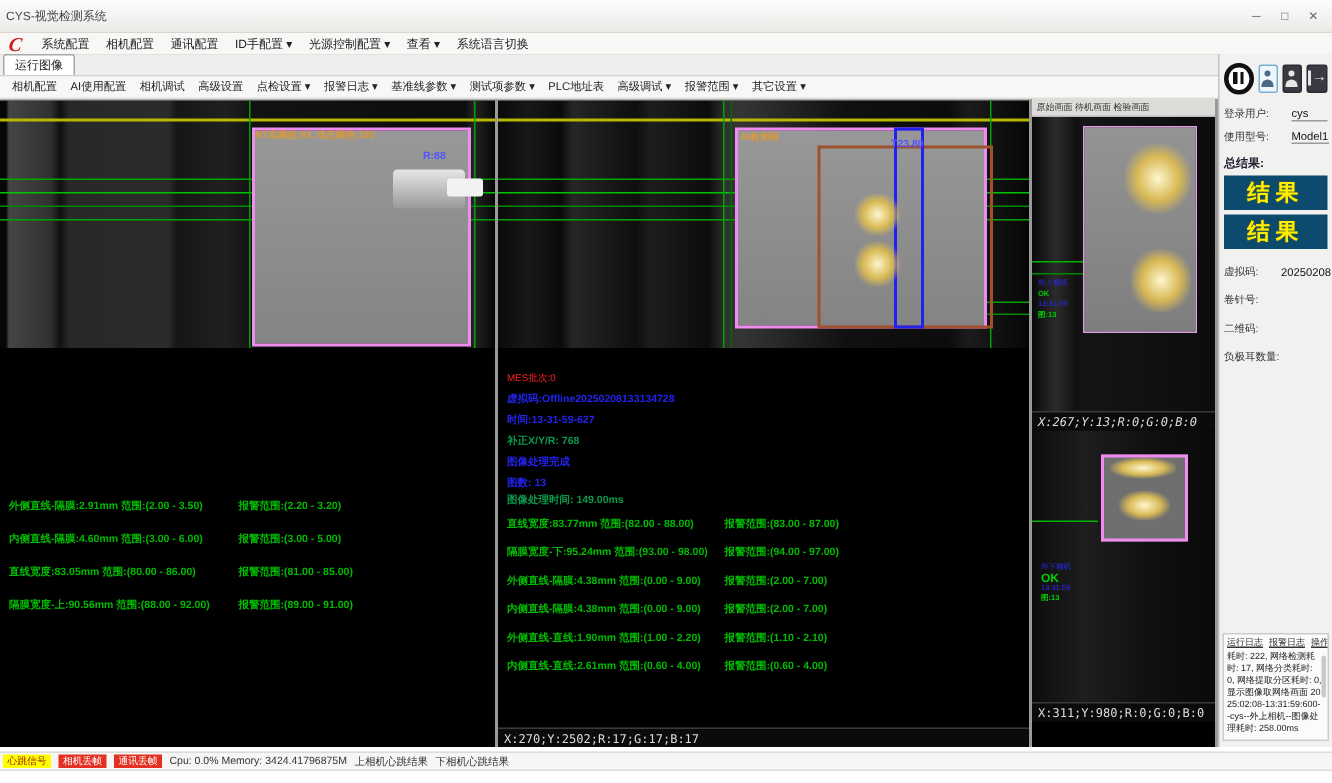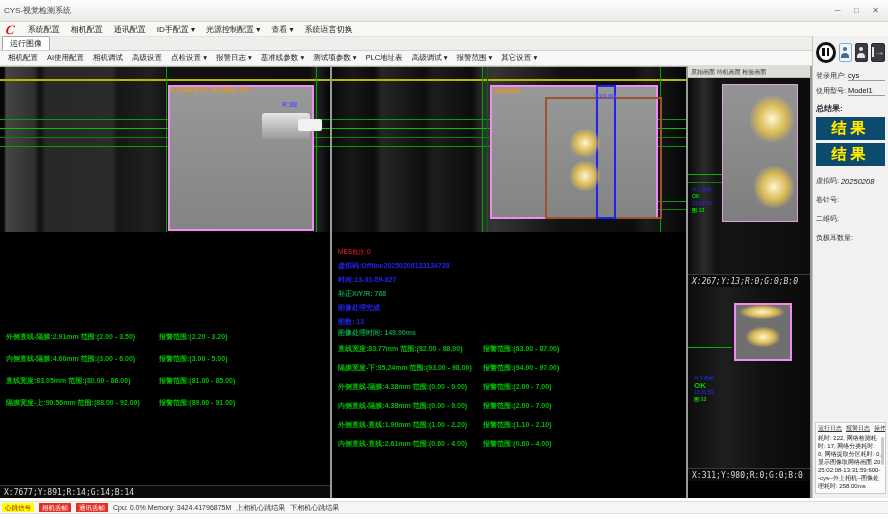--- a/index.html
+++ b/index.html
@@ -67,21 +67,21 @@
   .pausebtn i{width:2.5px;height:8px;background:#101010;}
   .sqbtn{width:14px;height:19px;border-radius:2px;display:flex;align-items:center;justify-content:center;box-sizing:border-box;}
   .sq-light{background:#eef6fb;border:1px solid #7ab0d4;color:#4a6a85;}
   .sq-dark{background:#3a3a42;border:1px solid #2a2a30;color:#e8e8e8;}
   .person{width:9px;height:11px;position:relative;display:inline-block;}
   .person::before{content:"";position:absolute;top:0;left:2.5px;width:4px;height:4px;border-radius:50%;background:currentColor;}
   .person::after{content:"";position:absolute;bottom:0;left:0.5px;width:8px;height:5px;border-radius:4px 4px 0 0;background:currentColor;}
   .exitglyph{font-size:10px;line-height:10px;border-left:2px solid currentColor;padding-left:1px;}
   .srow{display:flex;align-items:flex-end;margin-top:5px;}
   .slabel{font-size:7px;color:#333;white-space:nowrap;}
-  .svalue{font-size:7.5px;color:#111;border-bottom:1px solid #9a9a9a;flex:1;margin-left:2px;min-height:9px;white-space:nowrap;}
+  .svalue{font-size:7.5px;color:#111;border-bottom:1px solid #9a9a9a;flex:1;margin-left:15px;min-height:9px;white-space:nowrap;}
   .totallabel{font-size:8px;color:#223;font-weight:bold;margin-top:7px;}
   .resultblock{margin-top:3px;height:23px;background:#0c4a6e;display:flex;align-items:center;justify-content:center;
                color:#ffee00;font-weight:bold;font-size:15px;letter-spacing:4px;font-family:"Liberation Serif",serif;
                text-shadow:0 0 1px #8a7a00;}
   .logbox{position:absolute;left:2px;right:2px;bottom:4px;height:72px;background:#fbfbfa;border:1px solid #ccc;
           box-sizing:border-box;padding:1px 4px 1px 2px;overflow:hidden;}
   .logtabs{display:flex;gap:4px;}
   .logtabs span{font-size:6px;color:#333;text-decoration:underline;white-space:nowrap;}
   .logtext{font-size:6px;color:#222;line-height:8px;margin-top:1px;word-break:break-all;}
   .logscroll{position:absolute;right:1px;top:14px;width:3px;height:28px;background:#c9c9c9;border-radius:2px;}
@@ -165,21 +165,20 @@
         </div>
         <div class="mrow" style="height:22px;">
           <span style="width:153px;">直线宽度:83.05mm 范围:(80.00 - 86.00)</span>
           <span>报警范围:(81.00 - 85.00)</span>
         </div>
         <div class="mrow" style="height:22px;">
           <span style="width:153px;">隔膜宽度-上:90.56mm 范围:(88.00 - 92.00)</span>
           <span>报警范围:(89.00 - 91.00)</span>
         </div>
       </div>
-      <div class="coordbar">X:7677;Y:891;R:14;G:14;B:14</div>
     </div>
 
     <div class="vdiv"></div>
 
     <div class="panel" style="width:354px;">
       <div class="scene scene-center">
         <div class="hline" style="top:12px;height:2px;background:#b8b800;"></div>
         <div class="hline" style="top:52px;background:#00a400;"></div>
         <div class="hline" style="top:61px;background:#00c400;"></div>
         <div class="hline" style="top:70px;background:#008a00;"></div>
@@ -225,20 +224,21 @@
         </div>
         <div class="mrow" style="height:19px;">
           <span style="width:145px;">外侧直线-直线:1.90mm 范围:(1.00 - 2.20)</span>
           <span>报警范围:(1.10 - 2.10)</span>
         </div>
         <div class="mrow" style="height:19px;">
           <span style="width:145px;">内侧直线-直线:2.61mm 范围:(0.60 - 4.00)</span>
           <span>报警范围:(0.60 - 4.00)</span>
         </div>
       </div>
+      <div class="coordbar">X:270;Y:2502;R:17;G:17;B:17</div>
     </div>
 
     <div class="vdiv"></div>
 
     <div class="rightcol" style="width:122px;">
       <div class="auxheader">原始画面 待机画面 检验画面</div>
 
       <div class="auxview aux-top-bg" style="height:196px;">
         <div class="abs" style="left:34px;top:6px;width:76px;height:138px;background:linear-gradient(180deg,#949494,#7e7e7e);border:1px solid #e0a0e0;box-sizing:border-box;"></div>
         <div class="glow" style="left:62px;top:18px;width:44px;height:46px;"></div>
@@ -299,21 +299,21 @@
     </div>
     <div class="srow">
       <span class="slabel">使用型号:</span>
       <span class="svalue">Model1</span>
     </div>
     <div class="totallabel">总结果:</div>
     <div class="resultblock">结果</div>
     <div class="resultblock">结果</div>
     <div class="srow" style="margin-top:10px;">
       <span class="slabel">虚拟码:</span>
-      <span class="svalue" style="border-bottom:none;font-style:italic;">20250208</span>
+      <span class="svalue" style="border-bottom:none;">20250208</span>
     </div>
     <div class="srow" style="margin-top:9px;">
       <span class="slabel">卷针号:</span>
       <span class="svalue" style="border-bottom:none;"></span>
     </div>
     <div class="srow" style="margin-top:9px;">
       <span class="slabel">二维码:</span>
       <span class="svalue" style="border-bottom:none;"></span>
     </div>
     <div class="srow" style="margin-top:9px;">

